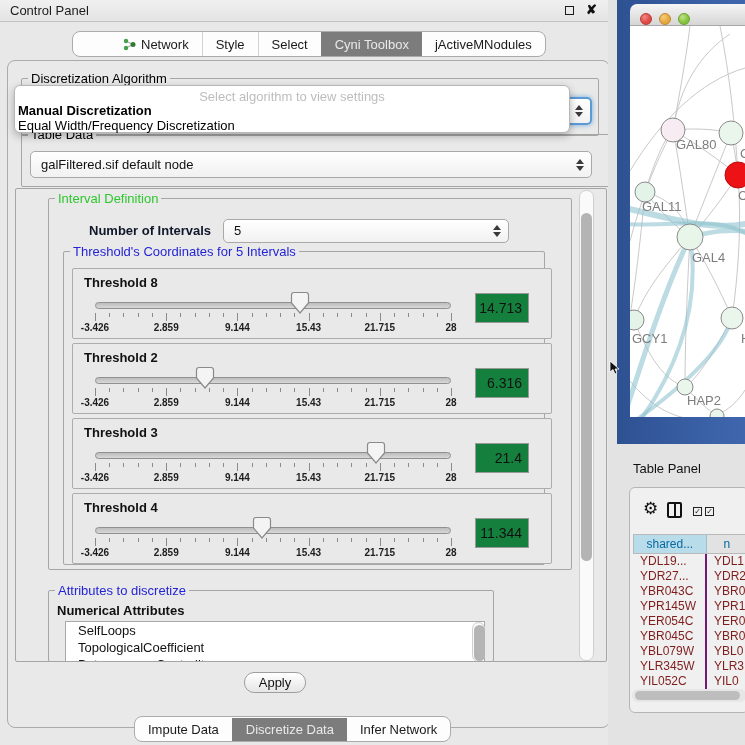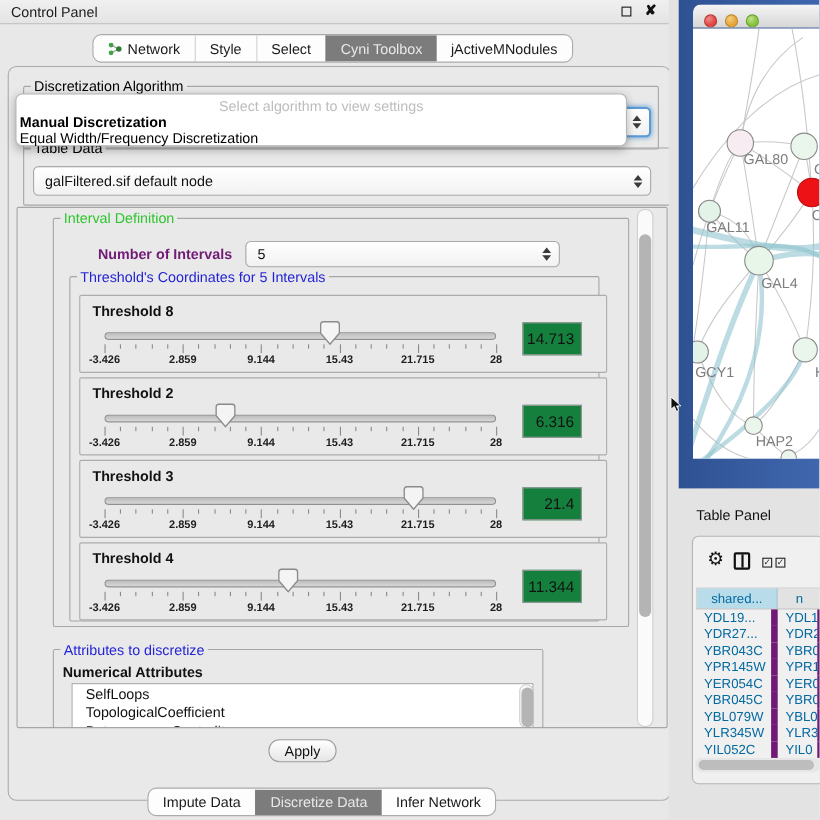--- a/index.html
+++ b/index.html
@@ -12,21 +12,21 @@
   #titlebar { left:0; top:0; width:617px; height:22px; background:linear-gradient(#F0F0F0,#E4E4E4); border-bottom:1px solid #C2C2C2; }
   #titlebar .title { position:absolute; left:10px; top:3px; color:#1c1c1c; }
   #float-icon { position:absolute; right:43px; top:6px; width:9px; height:9px; border:1.5px solid #1a1a1a; background:transparent; }
   #close-icon { position:absolute; right:20px; top:2px; font-size:13px; font-weight:bold; color:#111; }
 
   .tabbar { display:inline-flex; background:#FDFDFD; border:1px solid #ABABAB; border-radius:8px; overflow:hidden; height:26px; align-items:stretch; }
   .tabbar .tab { padding:4px 13px; color:#1a1a1a; white-space:nowrap; display:flex; align-items:center; gap:5px; border-left:1px solid #D2D2D2; }
   .tabbar .tab:first-child { border-left:none; }
   .tabbar .tab.sel { background:#7C7C7C; color:#E9E9E9; border-left:1px solid #7C7C7C; }
   .tabbar .tab.sel + .tab { border-left:none; }
-  #top-tabs { left:84px; top:31px; }
+  #top-tabs { left:72px; top:31px;padding-left:37px; }
   #bottom-tabs { left:126px; top:655px;align-items:center; }
 
   #outer-panel { left:7px; top:60px; width:603px; height:668px; background:#E9E9E9; border:1px solid #ABABAB; border-radius:8px; }
 
   .groupbox { position:absolute; border:1px solid #A6A6A6; border-radius:2px; }
   .groupbox > .glabel { position:absolute; top:-8px; left:6px; background:#E9E9E9; padding:0 3px; white-space:nowrap; }
   .glabel.green { color:#2FC62F; }
   .glabel.blue { color:#2424D6; }
 
   .combo { position:absolute; background:linear-gradient(#FFFFFF,#F1F1F1); border:1px solid #A9A9A9; border-radius:5px; color:#111; }
@@ -70,21 +70,21 @@
   #table-inner { left:629px; top:487px; width:120px; height:226px; background:#F0F0F0; border:1px solid #B5B5B5; border-radius:6px; }
   #gear-icon { position:absolute; left:13px; top:12px; font-size:17px; color:#111; line-height:17px; }
   #split-icon { position:absolute; left:37px; top:14px; width:15px; height:16px; border:2px solid #111; border-radius:2px; background:#F0F0F0; }
   #split-icon:before { content:""; position:absolute; left:4.5px; top:0; width:2px; height:12px; background:#111; }
   .mini-check { position:absolute; top:19px; width:9px; height:9px; border:1.5px solid #222; font-size:8px; line-height:7px; text-align:center; color:#222; }
   #cy-table { position:absolute; left:3px; top:46px; width:116px; overflow:hidden; height:157px; }
   .hrow { display:flex; height:20px; border:1px solid #B9B9B9; }
   .hcell { border-right:1px solid #9FBFCE; background:#E2E2E2; text-align:center; line-height:18px; font-size:12px; color:#0369a1; overflow:hidden; white-space:nowrap; }
   .hcell.sel { background:#B9DCEA; }
   .trow { display:flex; height:15px; }
-  .tcell { font-size:12px; line-height:15px; color:#0369a1; overflow:hidden; white-space:nowrap; padding-left:7px; border-right:6px solid #701a75; }
+  .tcell { font-size:12px; line-height:15px; color:#7f1d1d; overflow:hidden; white-space:nowrap; padding-left:7px; border-right:2px solid #701a75; }
   .c1 { width:74px; }
   .c2 { width:42px; }
   #hscroll { position:absolute; left:2px; top:201px; width:114px; height:13px; background:#E6E6E6; border-radius:6px; }
   #hscroll .hthumb { position:absolute; left:3px; top:2px; width:105px; height:9px; background:#BDBDBD; border-radius:5px; }
 
   #cursor { left:609px; top:360px; z-index:99; }
 </style>
 </head>
 <body>
 
@@ -135,21 +135,21 @@
         <span class="ctext">galFiltered.sif default node</span>
         <span class="stepper"></span>
       </div>
     </div>
 
     <div class="groupbox" style="left:7px; top:127px; width:592px; height:474px; overflow:hidden; background:#E9E9E9;">
 
       <div class="groupbox" style="left:32px; top:9px; width:524px; height:372px;">
         <span class="glabel green">Interval Definition</span>
 
-        <span class="abs" style="left:40px; top:24px; font-weight:bold; color:#701a75;">Number of Intervals</span>
+        <span class="abs" style="left:40px; top:24px; font-weight:bold; color:#0f172a;">Number of Intervals</span>
         <div class="combo" style="left:174px; top:20px; width:286px; height:24px;">
           <span class="ctext" style="top:3px;">5</span>
           <span class="stepper"></span>
         </div>
 
         <div class="groupbox" id="thresholds-group" style="left:14px; top:52px; width:482px; height:314px;">
           <span class="glabel blue">Threshold's Coordinates for 5 Intervals</span>
 
         <div class="tbox" style="top: 16px;">
               <div class="tlabel">Threshold 8</div>

